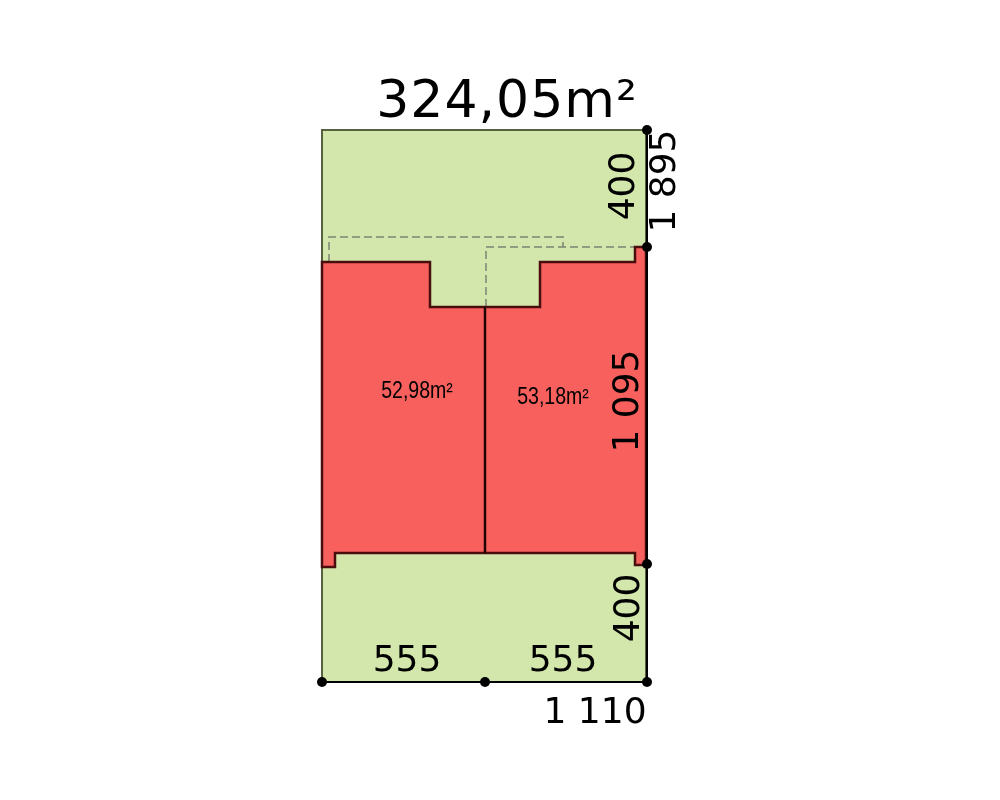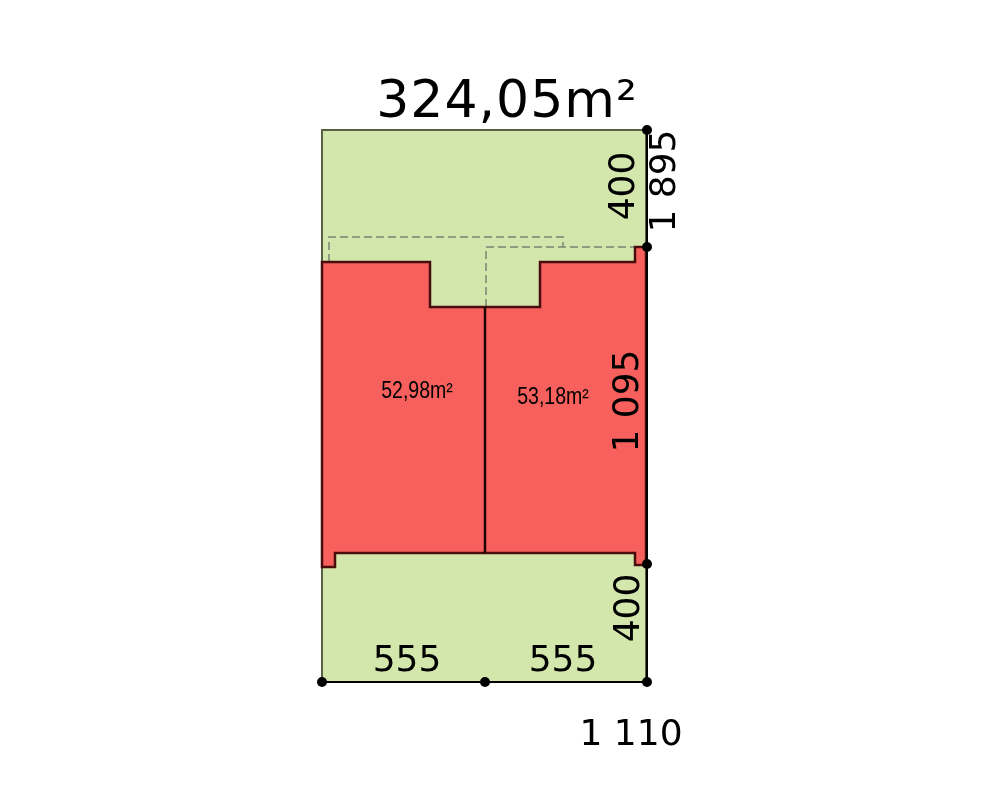--- a/index.html
+++ b/index.html
@@ -76,18 +76,18 @@
 
   <div class="label plot-title" style="left:507px; top:99px;">324,05m²</div>
 
   <div class="label dim rot" style="left:622px; top:186px;">400</div>
   <div class="label dim rot" style="left:663px; top:181px;">1 895</div>
   <div class="label dim rot" style="left:626px; top:401px;">1 095</div>
   <div class="label dim rot" style="left:627px; top:608px;">400</div>
 
   <div class="label dim" style="left:407px; top:659px;">555</div>
   <div class="label dim" style="left:563px; top:659px;">555</div>
-  <div class="label dim" style="left:595px; top:733px;margin-left:36px;">1 110</div>
+  <div class="label dim" style="left:595px; top:711px;">1 110</div>
 
   <div class="label area-label" style="left:417px; top:390px;">52,98m²</div>
   <div class="label area-label" style="left:553px; top:396px;">53,18m²</div>
 
 </div>
 
 </body></html>

